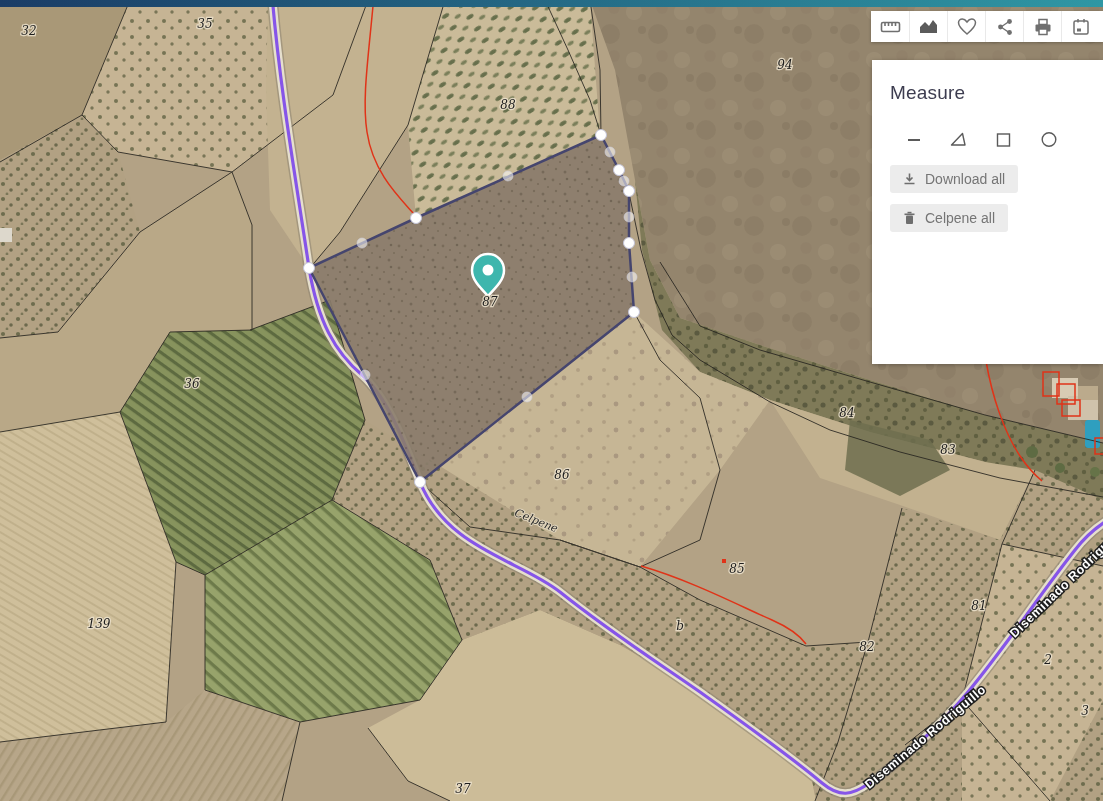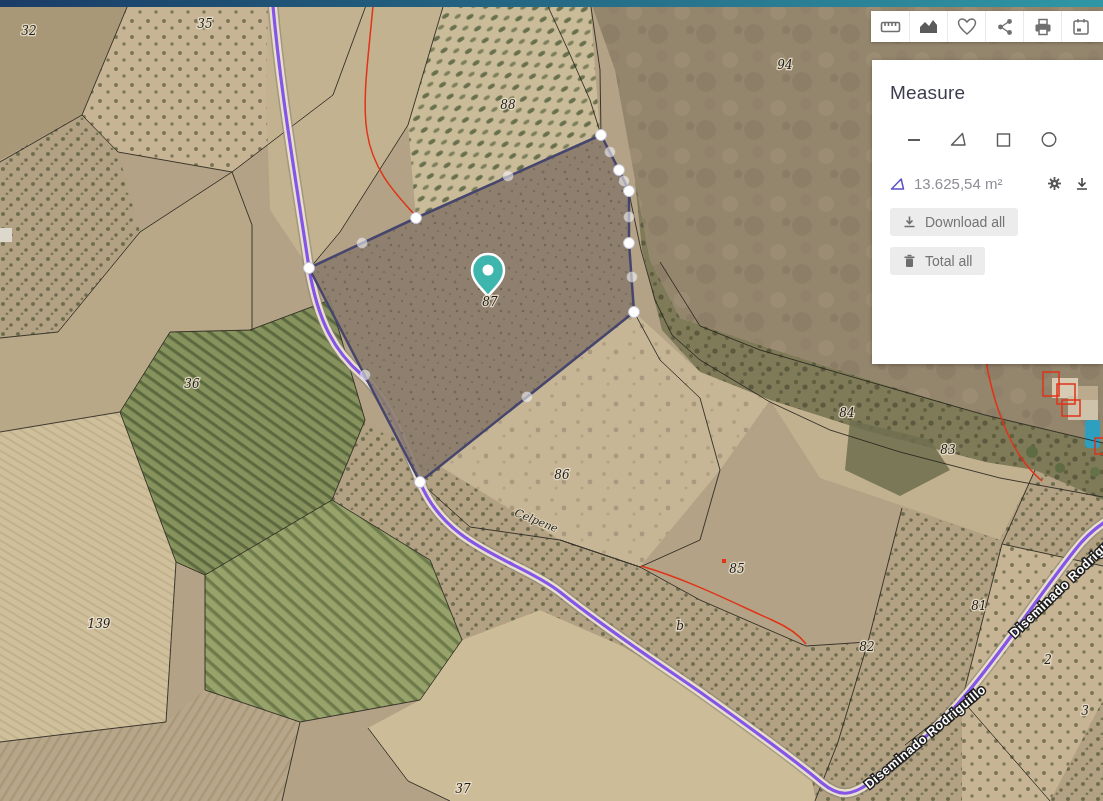--- a/index.html
+++ b/index.html
@@ -299,56 +299,33 @@
           <rect x="2.5" y="3" width="12" height="12"></rect>
         </svg>
       </button>
       <button>
         <svg width="18" height="18" viewBox="0 0 18 18" fill="none" stroke="#5a5a5a" stroke-width="1.4">
           <circle cx="9" cy="9.5" r="6.8"></circle>
         </svg>
       </button>
     </div>
 
-    <div class="mrow">
-      <svg width="15" height="14" viewBox="0 0 15 14" fill="none" stroke="#5b52c8" stroke-width="1.5" stroke-linejoin="round">
-        <polygon points="1.5,12 13.5,12 11.2,2"></polygon>
-      </svg>
-      <span class="val">13.625,54 m²</span>
-      <button>
-        <svg width="15" height="15" viewBox="0 0 15 15">
-          <g stroke="#555" stroke-width="1.8">
-            <line x1="7.5" y1="1" x2="7.5" y2="14"></line>
-              <line x1="1" y1="7.5" x2="14" y2="7.5"></line>
-            <line x1="3" y1="3" x2="12" y2="12"></line>
-              <line x1="12" y1="3" x2="3" y2="12"></line>
-          </g>
-          <circle cx="7.5" cy="7.5" r="3.6" fill="#555"></circle>
-          <circle cx="7.5" cy="7.5" r="1.5" fill="#fff"></circle>
-        </svg>
-      </button>
-      <button>
-        <svg width="14" height="15" viewBox="0 0 14 15" fill="none" stroke="#444" stroke-width="1.6">
-          <path d="M7,2 V9.5 M3.5,6.5 L7,10 L10.5,6.5 M2,13 H12"></path>
-        </svg>
-      </button>
-    </div>
 
 
     <div class="btncol">
       <button class="gbtn">
         <svg width="13" height="14" viewBox="0 0 13 14" fill="none" stroke="#6e6e6e" stroke-width="1.6">
           <path d="M6.5,1.5 V8 M3.5,5.5 L6.5,8.5 L9.5,5.5 M1.5,11.5 H11.5"></path>
         </svg>
         <span>Download all</span>
       </button>
       <button class="gbtn">
         <svg width="13" height="14" viewBox="0 0 13 14">
           <rect x="3" y="4.5" width="7" height="8.5" rx="1" fill="#6e6e6e"></rect>
           <rect x="1.5" y="2.5" width="10" height="1.6" fill="#6e6e6e"></rect>
           <rect x="4.5" y="0.8" width="4" height="1.6" fill="#6e6e6e"></rect>
         </svg>
-        <span>Total all</span>
+        <span>Celpene all</span>
       </button>
     </div>
   </div>
 
 </div>
 
 </body></html>

